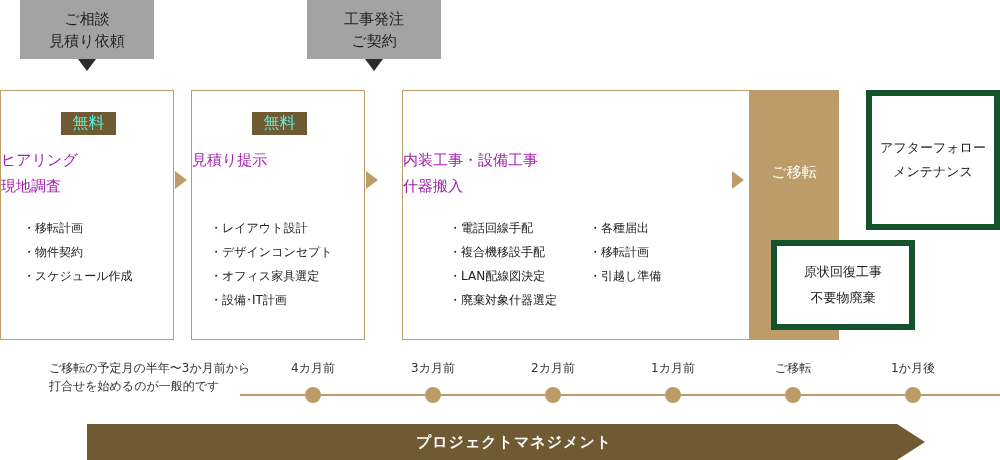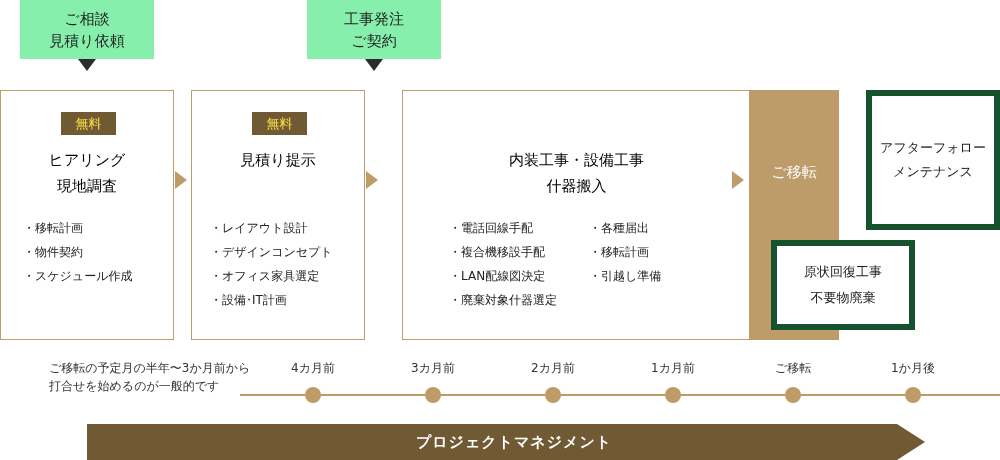--- a/index.html
+++ b/index.html
@@ -1,42 +1,42 @@
 <!DOCTYPE html>
 <html><head>
 <meta charset="utf-8">
 <style>
   * { box-sizing: border-box; margin: 0; padding: 0; }
   html, body { width: 1000px; height: 460px; background: #ffffff; overflow: hidden; }
   body { position: relative; font-family: "DejaVu Sans", "Liberation Sans", sans-serif; color: #222; }
 
   .milestone {
     position: absolute; top: 0; height: 59px; width: 134px;
-    background: #86efac; color: #1e1e1e;
+    background: #a3a3a3; color: #1e1e1e;
     display: flex; flex-direction: column; align-items: center; justify-content: center;
     font-size: 15px; line-height: 22px; text-align: center;
   }
   .milestone-arrow {
     position: absolute; top: 59px; width: 0; height: 0;
     border-left: 9px solid transparent; border-right: 9px solid transparent;
     border-top: 12px solid #2c2c2c;
   }
 
   .step {
     position: absolute; top: 90px; height: 250px;
     border: 1px solid #bd9c69; background: #fff;
   }
   .badge {
     position: absolute; height: 23px; width: 55px;
-    background: #705a34; color: #fde047; font-size: 13px;
+    background: #705a34; color: #5eead4; font-size: 16px;
     display: flex; align-items: center; justify-content: center;
   }
   .step-title {
-    position: absolute; left: 0; right: 0; text-align: center;
-    font-size: 15px; line-height: 26px; color: #000000;
+    position: absolute; left: 0; right: 0; 
+    font-size: 15px; line-height: 26px; color: #a21caf;
   }
   .items { position: absolute; list-style: none; font-size: 12px; line-height: 24px; color: #222; }
   .items li::before { content: "・"; }
 
   .step-arrow {
     position: absolute; top: 171px; width: 0; height: 0;
     border-top: 9px solid transparent; border-bottom: 9px solid transparent;
     border-left: 12px solid #bd9c69;
   }
 

